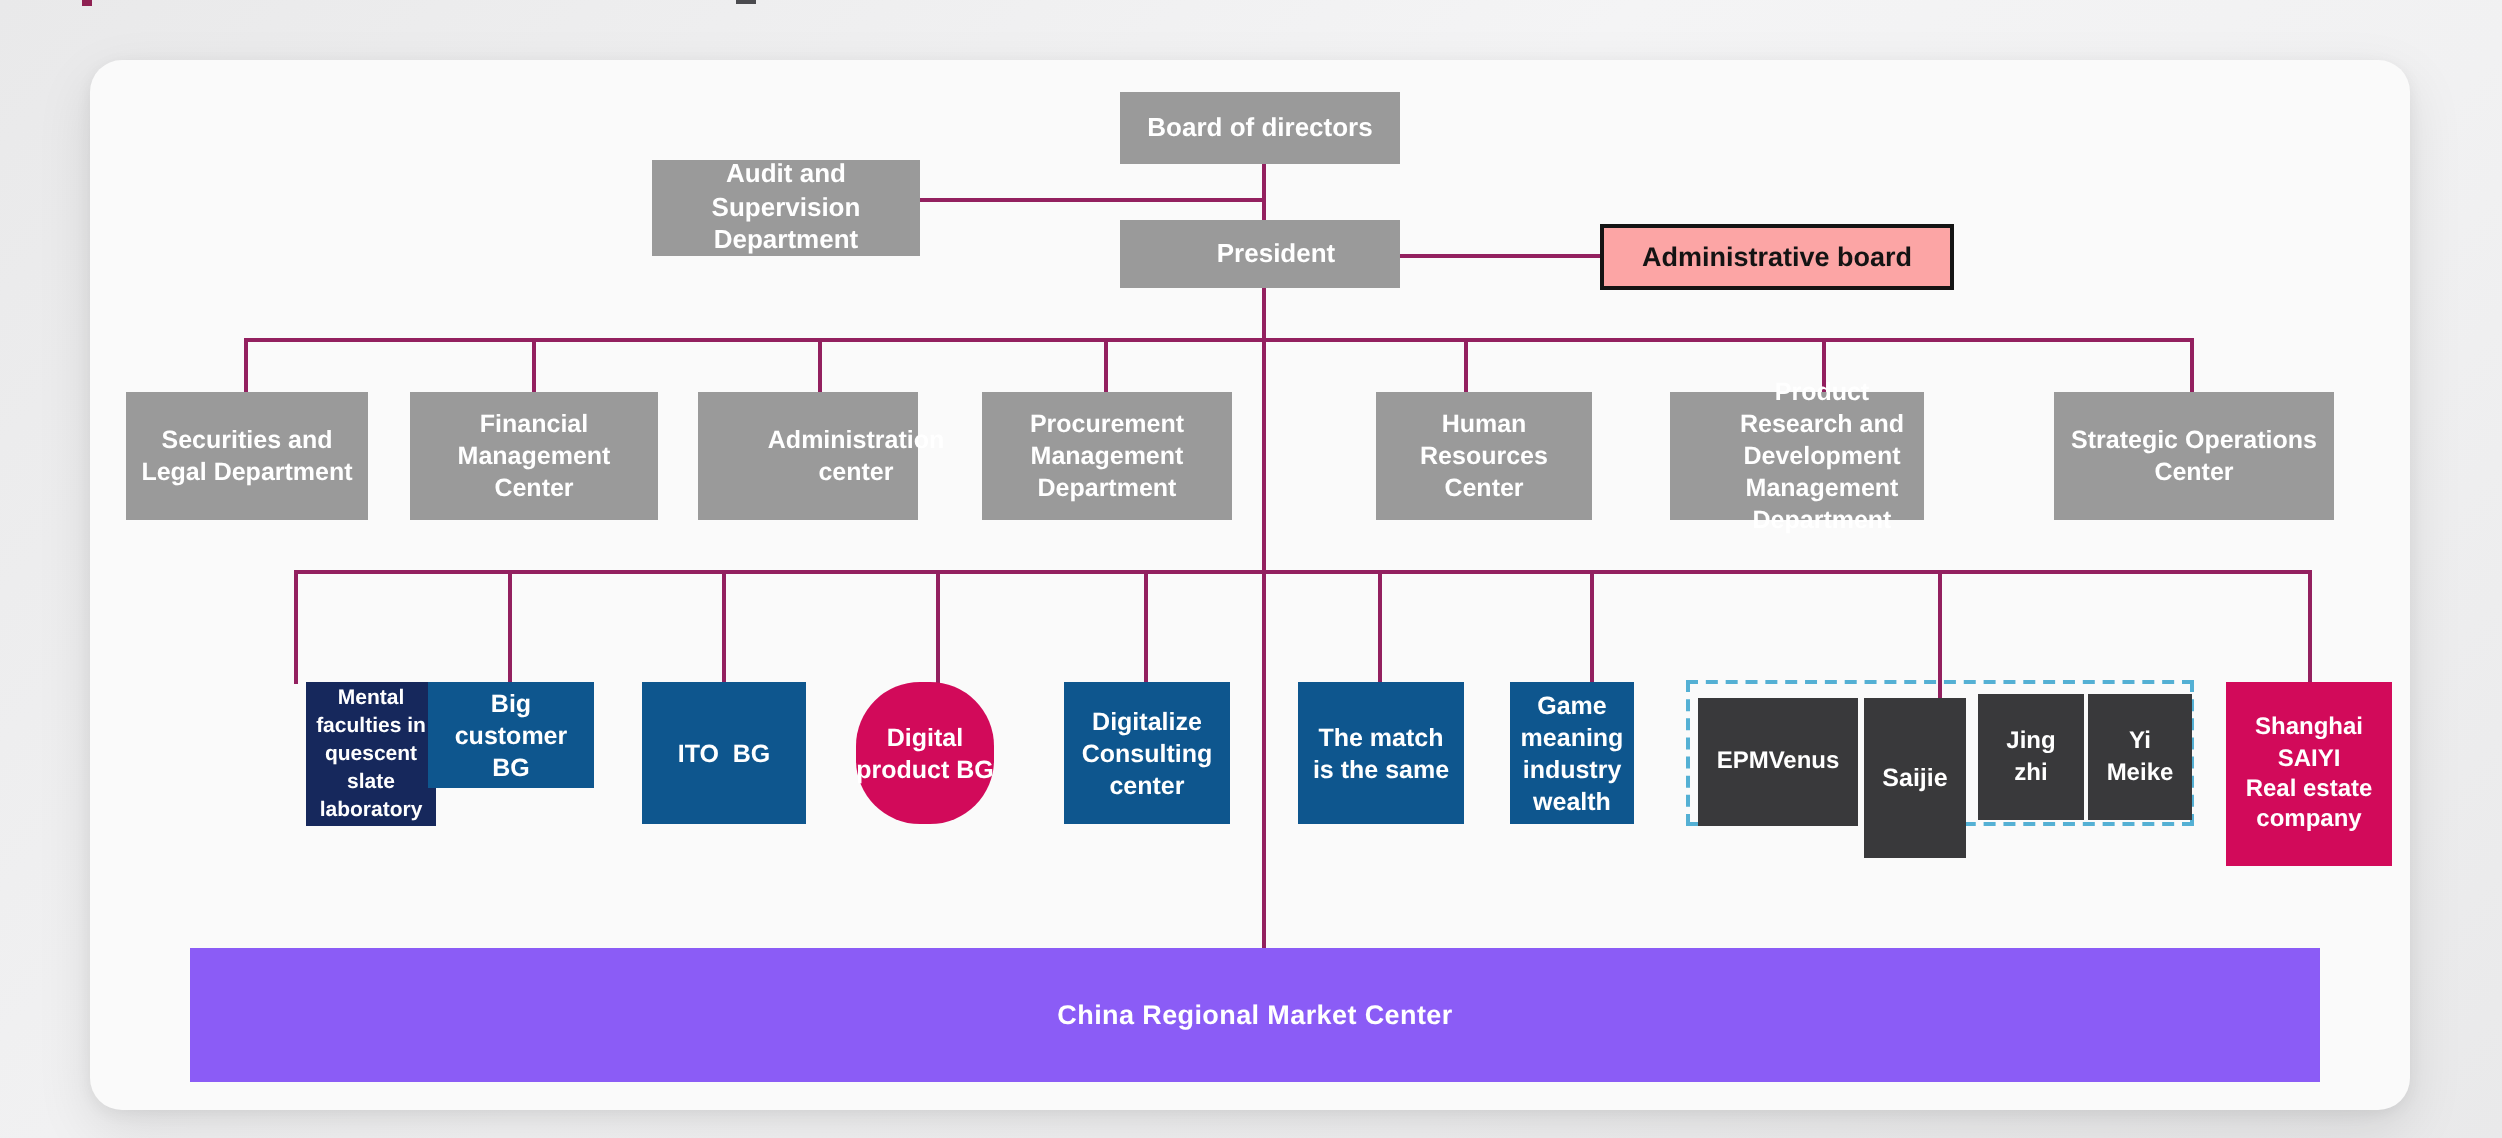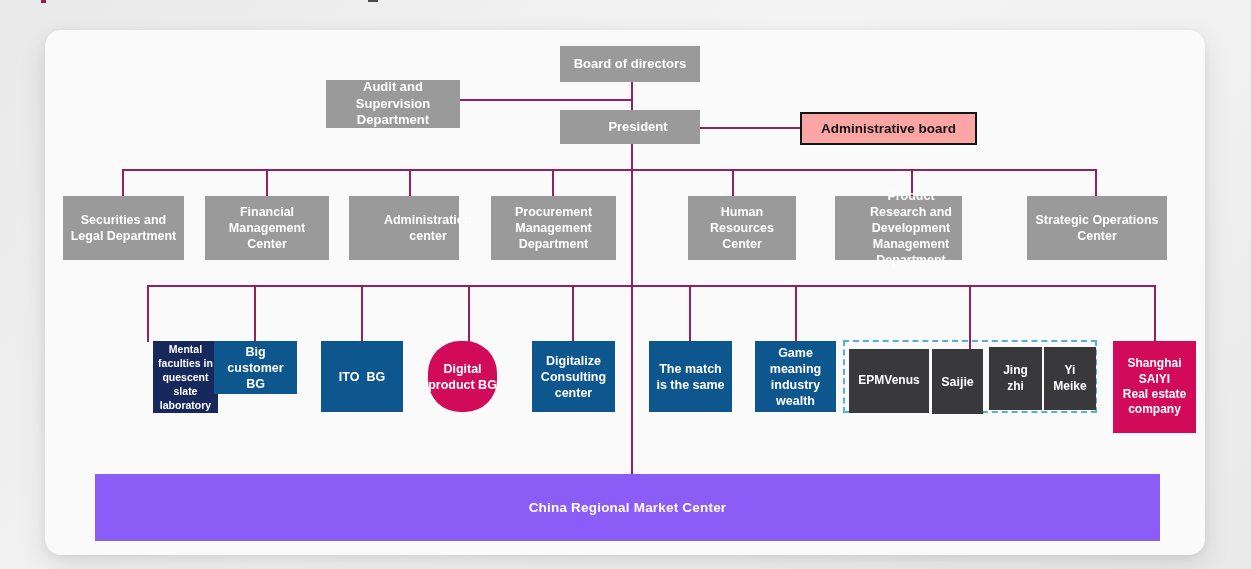--- a/index.html
+++ b/index.html
@@ -101,28 +101,28 @@
 customer
 BG</div>
 <div class="node blue" style="left:321px;top:341px;width:82px;height:71px;">ITO  BG</div>
 <div class="node crimson" style="left:428px;top:341px;width:69px;height:71px;border-radius:32px;">Digital
 product BG</div>
 <div class="node blue" style="left:532px;top:341px;width:83px;height:71px;">Digitalize
 Consulting
 center</div>
 <div class="node blue" style="left:649px;top:341px;width:83px;height:71px;">The match
 is the same</div>
-<div class="node blue" style="left:755px;top:341px;width:81px;height:71px;">Game
+<div class="node blue" style="left:755px;top:341px;width:62px;height:71px;">Game
 meaning
 industry
 wealth</div>
 
 <div class="group" style="left:843px;top:340px;width:254px;height:73px;"></div>
 <div class="node dark" style="left:849px;top:349px;width:80px;height:64px;">EPMVenus</div>
-<div class="node dark" style="left:932px;top:349px;width:51px;height:65px;font-size:12.5px;">Saijie</div>
+<div class="node dark" style="left:932px;top:349px;width:51px;height:80px;font-size:12.5px;">Saijie</div>
 <div class="node dark" style="left:989px;top:347px;width:53px;height:63px;">Jing
 zhi</div>
 <div class="node dark" style="left:1044px;top:347px;width:52px;height:63px;">Yi
 Meike</div>
 
 <div class="node crimson" style="left:1113px;top:341px;width:83px;height:92px;font-size:12px;">Shanghai
 SAIYI
 Real estate
 company</div>
 

